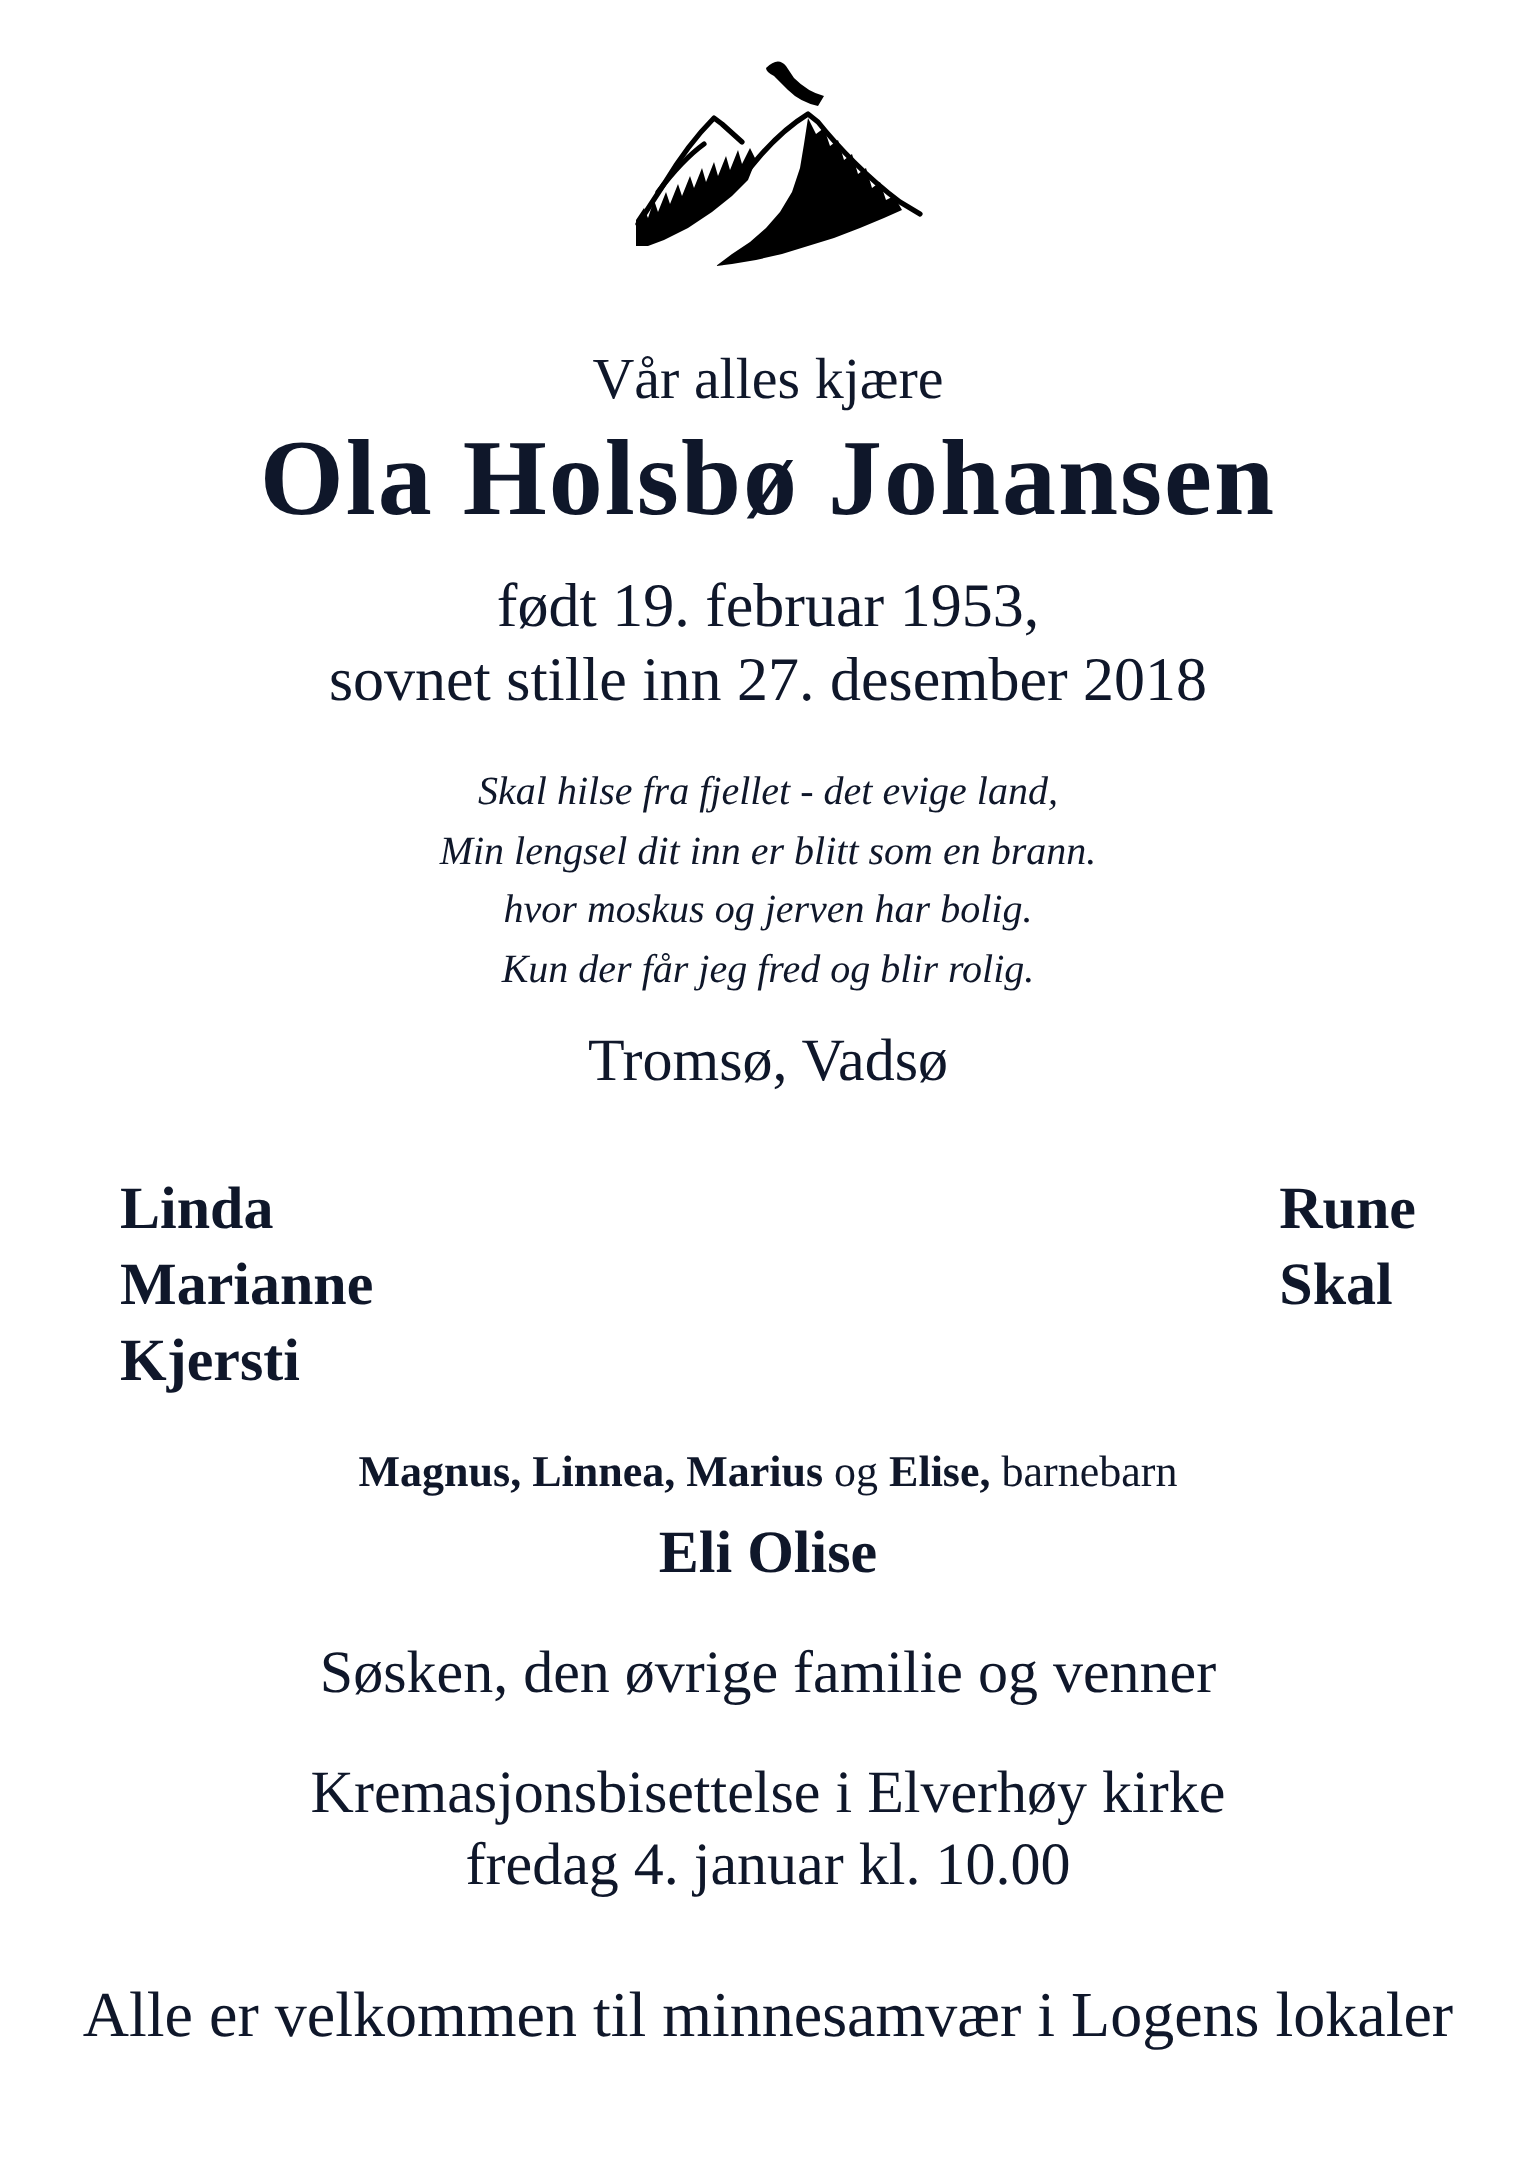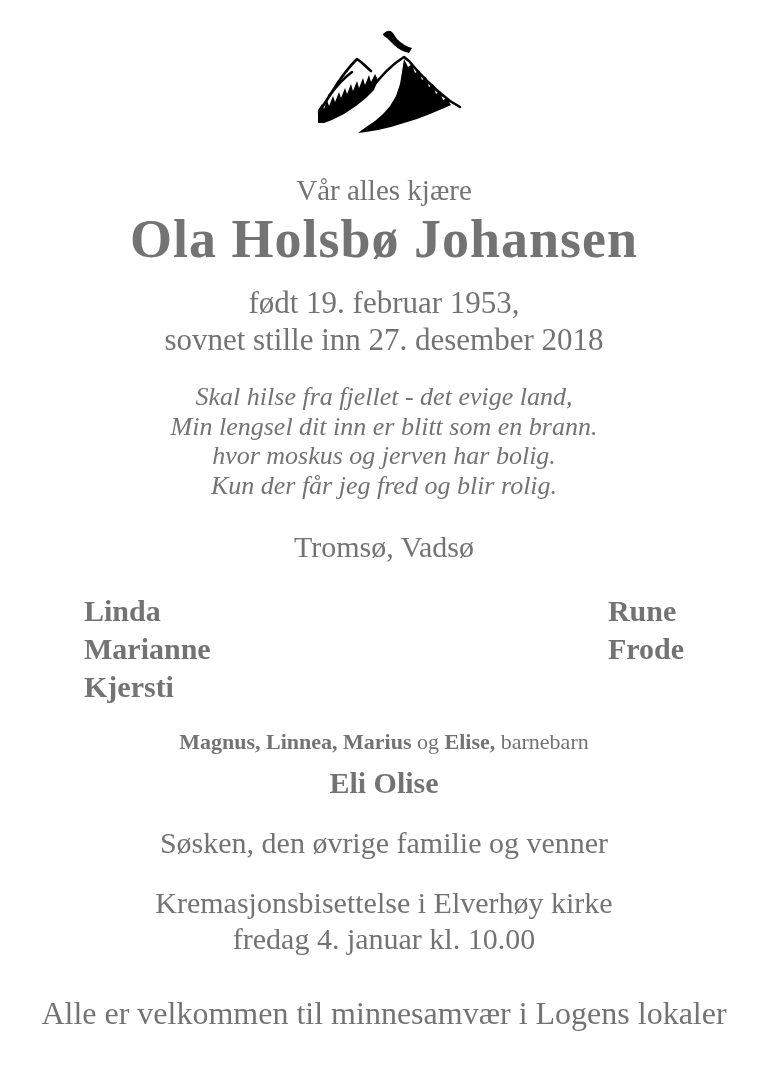--- a/index.html
+++ b/index.html
@@ -2,21 +2,21 @@
 <html><head>
 <meta charset="utf-8">
 <style>
   html, body { margin: 0; padding: 0; background: #ffffff; }
   .page {
     position: relative;
     width: 768px;
     height: 1045px;
     margin: 0 auto;
     background: #ffffff;
-    color: #737373;
+    color: #0f172a;
     font-family: "Liberation Serif", "DejaVu Serif", serif;
     text-align: center;
     overflow: hidden;
   }
   .illustration {
     display: block;
     margin: 28px auto 0;
     width: 160px;
     height: 112px;
     transform: translateX(10px);
@@ -33,31 +33,31 @@
     letter-spacing: 1px;
   }
   .dates {
     margin-top: 14px;
     font-size: 31px;
     line-height: 37px;
   }
   .poem {
     margin-top: 24px;
     font-style: italic;
-    font-size: 26px;
+    font-size: 20px;
     line-height: 29.5px;
   }
   .places {
-    margin-top: 30px;
+    margin-top: 14px;
     font-size: 30px;
     line-height: 34px;
   }
   .mourner-columns {
-    margin-top: 28px;
-    padding: 0 84px;
+    margin-top: 38px;
+    padding: 0 60px;
     display: flex;
     justify-content: space-between;
     text-align: left;
   }
   .mourner-col {
     font-size: 30px;
     font-weight: bold;
     line-height: 38px;
   }
   .grandchildren-line {
@@ -125,21 +125,21 @@
   <div class="places">Tromsø, Vadsø</div>
 
   <div class="mourner-columns">
     <div class="mourner-col">
       <div>Linda</div>
       <div>Marianne</div>
       <div>Kjersti</div>
     </div>
     <div class="mourner-col">
       <div>Rune</div>
-      <div>Frode</div>
+      <div>Skal</div>
     </div>
   </div>
 
   <div class="grandchildren-line">
     <span class="bold-names">Magnus, Linnea, Marius</span><span> og </span><span class="bold-names">Elise,</span><span> barnebarn</span>
   </div>
 
   <div class="additional-mourner">Eli Olise</div>
 
   <div class="family-line">Søsken, den øvrige familie og venner</div>

